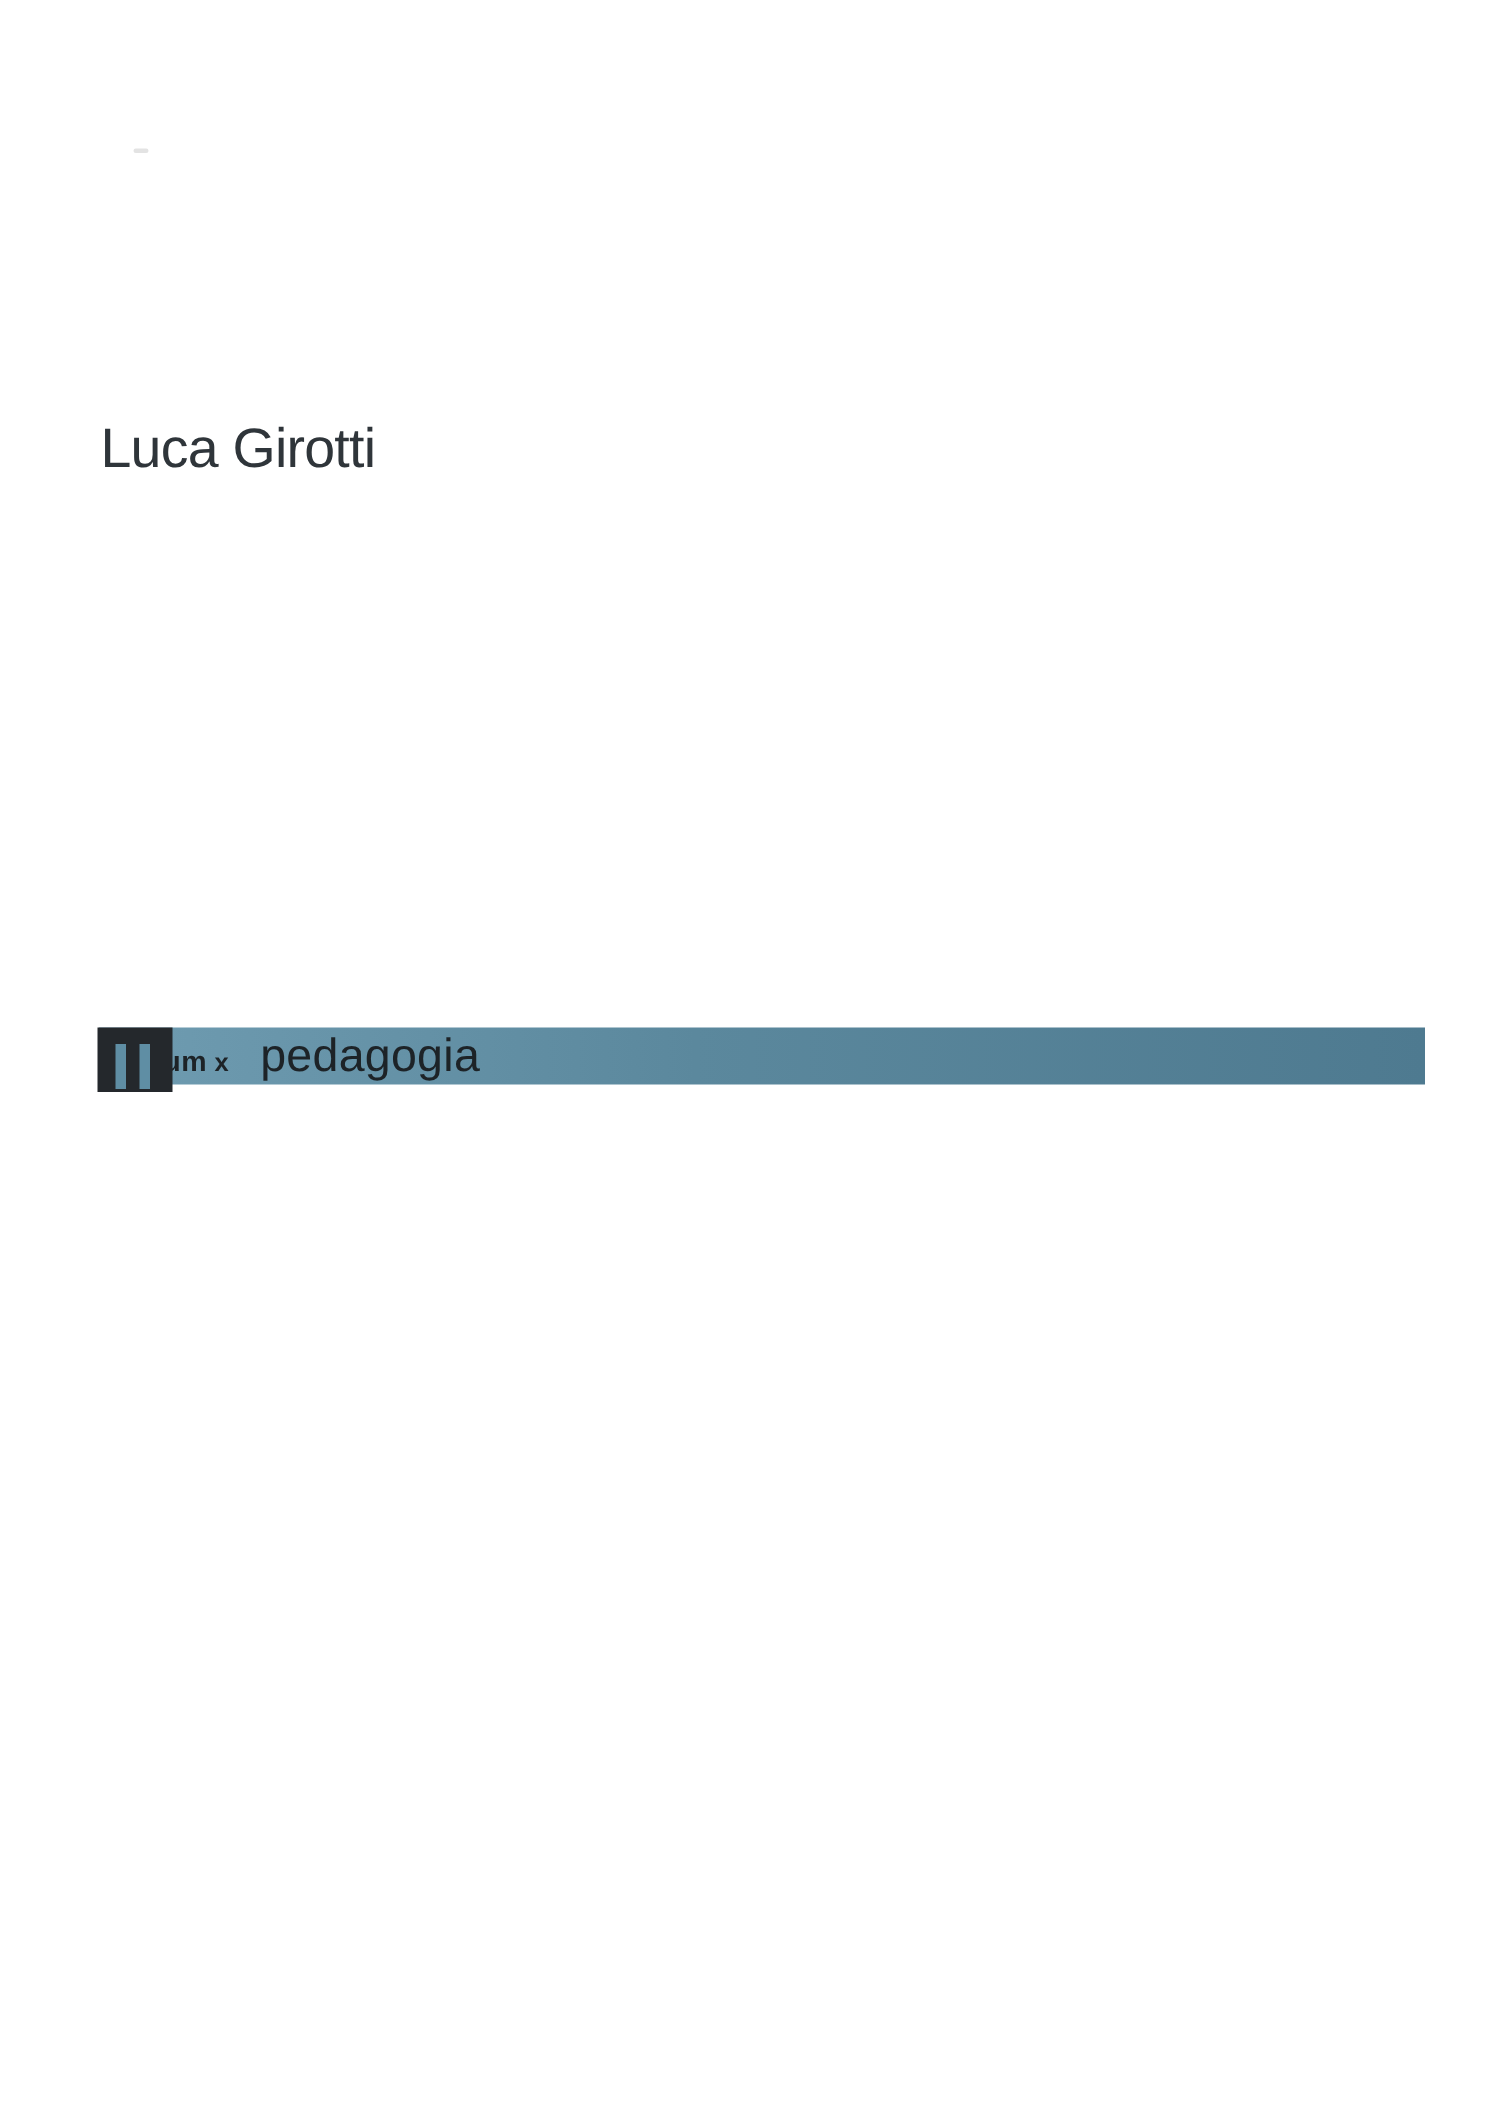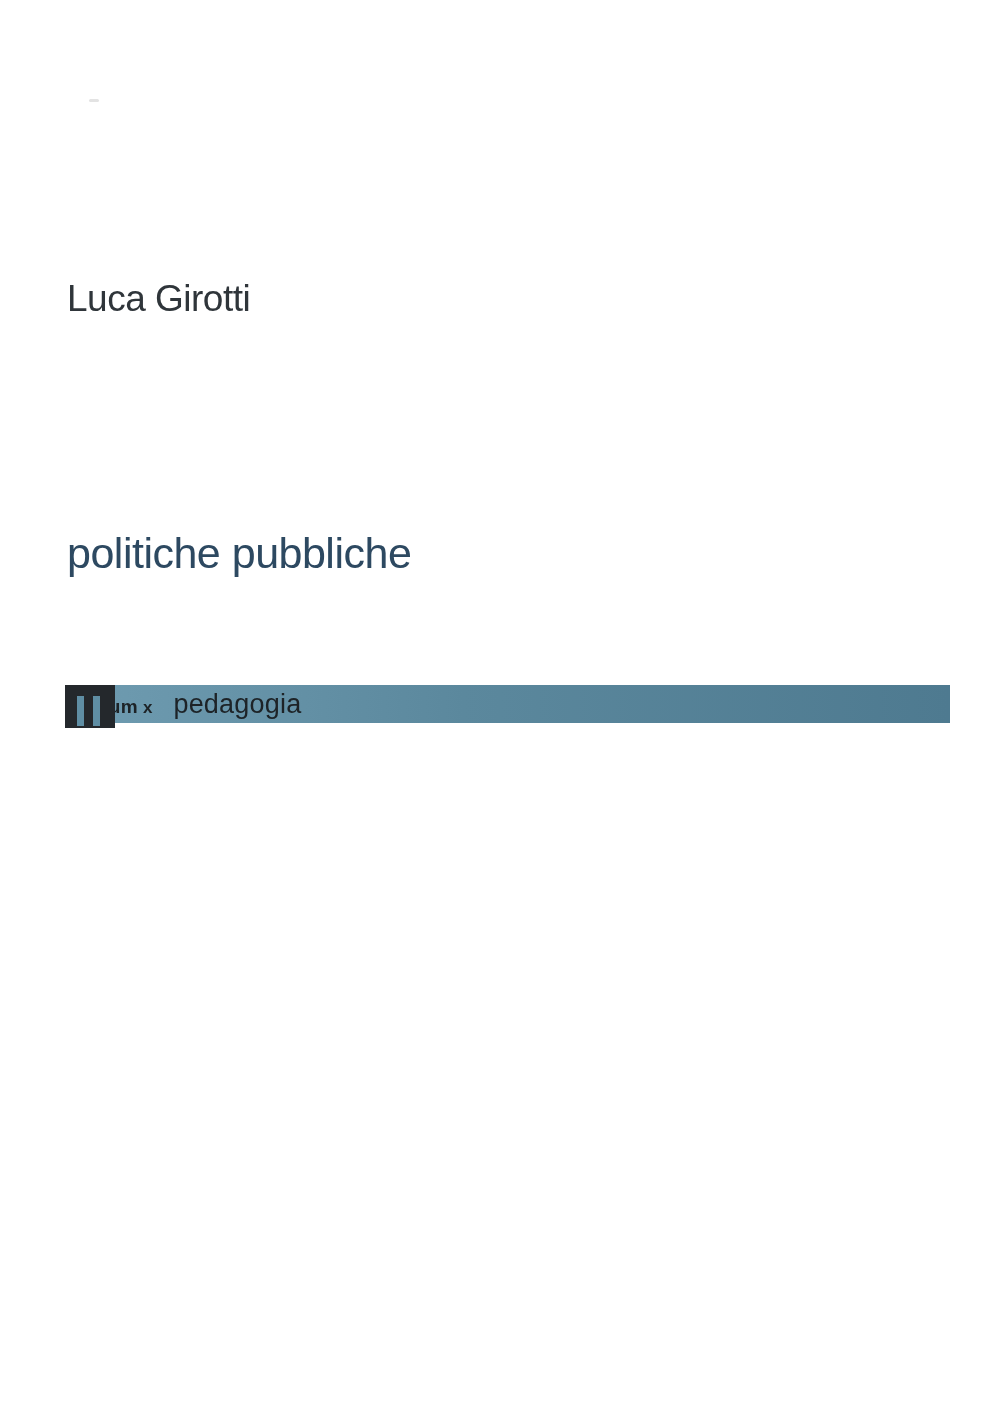--- a/index.html
+++ b/index.html
@@ -100,39 +100,38 @@
     letter-spacing: 0.3px;
     color: var(--band-text, #1d2327);
   }
   .publisher-x {
     font-size: 17px;
     font-weight: 700;
     margin-left: 5px;
     color: var(--band-text, #1d2327);
   }
   .series-name {
-    font-size: 27px;
+    font-size: 31px;
     font-weight: 400;
     margin-left: 21px;
     letter-spacing: 0.2px;
     color: var(--band-text, #1d2327);
   }
 </style>
 </head>
 <body>
 
 <div class="cover">
 
   <div class="scan-speck"></div>
 
   <div class="author">Luca Girotti</div>
 
 
   <div class="subtitle">
-    <div>politiche pubbliche</div>
   </div>
 
   <div class="band">
     <div class="publisher-logo">
       <div class="slot slot-left"></div>
       <div class="slot slot-right"></div>
     </div>
     <div class="band-inner">
       <span class="publisher-name">eum</span>
       <span class="publisher-x">x</span>

